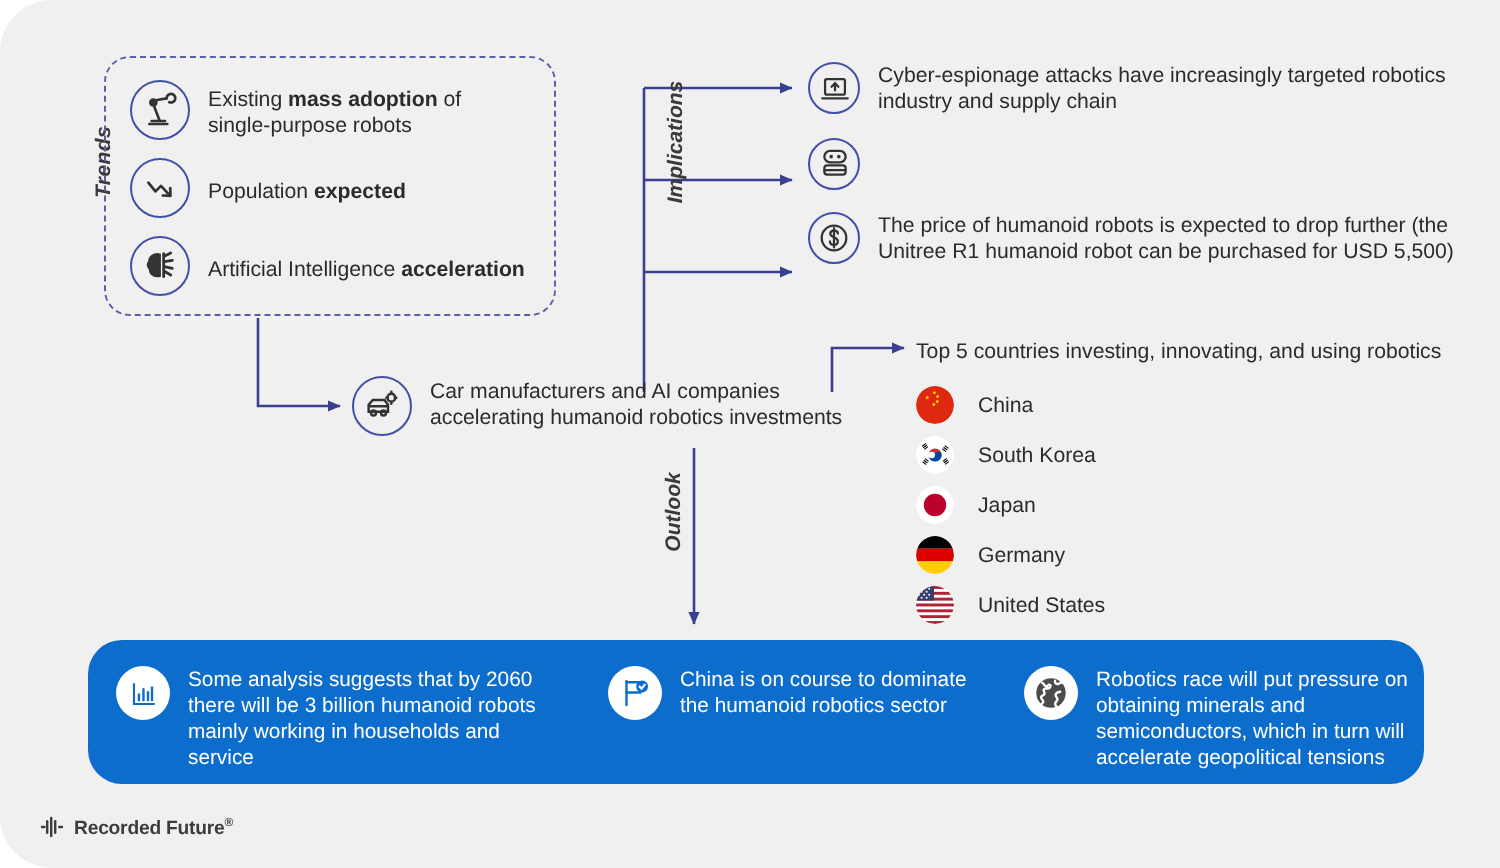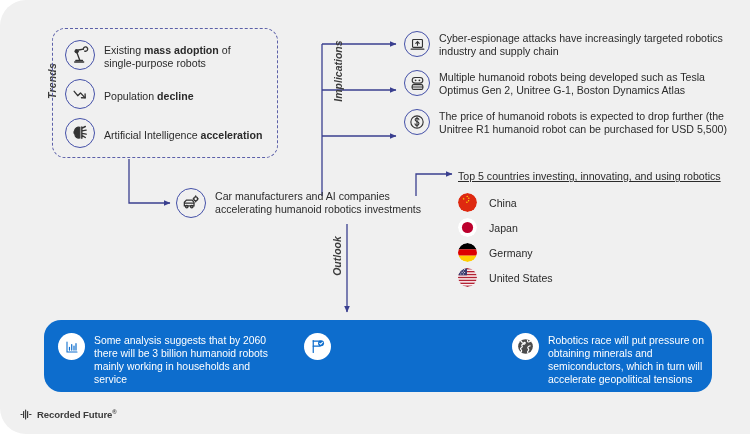--- a/index.html
+++ b/index.html
@@ -93,21 +93,21 @@
   
   #outlook-label {
     position: absolute; left: 300px; top: 250px;
     width: 74px;
     transform: rotate(-90deg); transform-origin: center center;
     font-size: 10.5px; font-weight: bold; font-style: italic;
     color: #3a3a3a; text-align: center;
   }
   #countries { position: absolute; left: 458px; top: 170px; width: 280px; }
   #countries-title {
-    font-size: 10.6px; color: #2b2b2b; margin-bottom: 8px; text-decoration: underline;
+    font-size: 10.6px; color: #2b2b2b; margin-bottom: 8px;
   }
   .country-row { display: flex; align-items: center; height: 25px; }
   .country-name { font-size: 10.6px; color: #2b2b2b; margin-left: 12px; }
   .flag {
     flex: 0 0 auto; width: 19px; height: 19px;
     border-radius: 50%; overflow: hidden; position: relative;
   }
 
   
   #wires { position: absolute; left: 0; top: 0; width: 750px; height: 434px; }
@@ -192,21 +192,21 @@
       <span class="trend-txt">Existing <b>mass adoption</b> of single-purpose robots</span>
     </div>
 
     <div class="trend-row">
       <span class="ci ci-30">
         <svg width="19" height="19" viewBox="0 0 24 24" fill="none" stroke="#333" stroke-width="1.7" stroke-linecap="round" stroke-linejoin="round">
           <path d="M4 8 L8.5 13.5 L12 10 L17.5 16"></path>
           <path d="M17.8 11.4 L18 16.3 L13.2 16.1"></path>
         </svg>
       </span>
-      <span class="trend-txt">Population <b>decline</b></span>
+      <span class="trend-txt">Population <b>expected</b></span>
     </div>
 
     <div class="trend-row">
       <span class="ci ci-30">
         <svg width="20" height="20" viewBox="0 0 24 24" fill="none" stroke="#333" stroke-width="1.5" stroke-linecap="round">
           <path d="M11.8 5.2 C8.6 4.4 5.6 6.4 5.6 9.4 C4.4 10.4 4.6 12.8 6 13.6
                    C5.8 16.4 8.4 18.6 11.8 17.9 z" fill="#333" stroke="#333"></path>
           <path d="M14.6 6.2 L18.4 4.2 M14.6 9.4 L19.4 8.6 M14.6 12.4 L19.4 13.4
                    M14.6 15.2 L18.4 17.4 M14.2 4.6 L14.2 18.4" stroke-width="1.7"></path>
         </svg>
@@ -233,21 +233,20 @@
     <div class="impl-row">
       <span class="ci ci-26">
         <svg width="17" height="17" viewBox="0 0 24 24" fill="none" stroke="#333" stroke-width="1.6" stroke-linecap="round">
           <rect x="4.5" y="3.5" width="15" height="8" rx="4"></rect>
           <circle cx="9.3" cy="7.5" r="1.25" fill="#333" stroke="none"></circle>
           <circle cx="14.7" cy="7.5" r="1.25" fill="#333" stroke="none"></circle>
           <rect x="4.5" y="13.6" width="15" height="6.6" rx="2"></rect>
           <path d="M4.5 17 L19.5 17"></path>
         </svg>
       </span>
-      <span class="impl-txt">Multiple humanoid robots being developed such as Tesla Optimus Gen 2, Unitree G-1, Boston Dynamics Atlas</span>
     </div>
 
     <div class="impl-row">
       <span class="ci ci-26">
         <svg width="18" height="18" viewBox="0 0 24 24" fill="none" stroke="#333" stroke-width="1.5" stroke-linecap="round">
           <circle cx="12" cy="12" r="8.2"></circle>
           <path d="M14.6 9 C14.6 7.6 13.4 7 12 7 C10.6 7 9.5 7.8 9.5 9.1
                    C9.5 11.9 14.6 11 14.6 14.1 C14.6 15.6 13.4 16.5 12 16.5
                    C10.5 16.5 9.3 15.8 9.3 14.3"></path>
           <path d="M12 5.4 L12 18.3"></path>
@@ -286,20 +285,38 @@
             <circle cx="9.2" cy="3.4" r=".7"></circle>
             <circle cx="10.8" cy="5.3" r=".7"></circle>
             <circle cx="10.6" cy="7.8" r=".7"></circle>
             <circle cx="8.9" cy="9.3" r=".7"></circle>
           </g>
         </svg>
       </span>
       <span class="country-name">China</span>
     </div>
 
+    <div class="country-row">
+      <span class="flag">
+        <svg width="19" height="19" viewBox="0 0 19 19">
+          <circle cx="9.5" cy="9.5" r="9.5" fill="#ffffff"></circle>
+          <path d="M6.2 9.5 a1.65 1.65 0 0 1 3.3 0 a1.65 1.65 0 0 0 3.3 0
+                   a3.3 3.3 0 0 0 -6.6 0 z" fill="#cd2e3a"></path>
+          <path d="M6.2 9.5 a1.65 1.65 0 0 0 3.3 0 a1.65 1.65 0 0 1 3.3 0
+                   a3.3 3.3 0 0 1 -6.6 0 z" fill="#0047a0"></path>
+          <g stroke="#000" stroke-width=".55">
+            <path d="M3.1 5.1 l1.9 -1.4 M3.6 5.9 l1.9 -1.4 M4.1 6.7 l1.9 -1.4"></path>
+            <path d="M13.5 12.6 l1.9 -1.4 M14 13.4 l1.9 -1.4 M14.5 14.2 l1.9 -1.4"></path>
+            <path d="M3.3 12.9 l1.8 1.4 M3.9 12.1 l1.8 1.4 M4.5 11.3 l1.8 1.4"></path>
+            <path d="M13.2 6.4 l1.8 1.4 M13.8 5.6 l1.8 1.4 M14.4 4.8 l1.8 1.4"></path>
+          </g>
+        </svg>
+      </span>
+      <span class="country-name">South Korea</span>
+    </div>
 
     <div class="country-row">
       <span class="flag">
         <svg width="19" height="19" viewBox="0 0 19 19">
           <circle cx="9.5" cy="9.5" r="9.5" fill="#ffffff"></circle>
           <circle cx="9.5" cy="9.5" r="5.6" fill="#bc002d"></circle>
         </svg>
       </span>
       <span class="country-name">Japan</span>
     </div>
@@ -372,20 +389,21 @@
 
     <div class="fcell">
       <span class="fi">
         <svg width="17" height="17" viewBox="0 0 24 24" fill="none" stroke="#0d6dcd" stroke-width="1.7" stroke-linecap="round">
           <path d="M6 3.5 L6 20.5"></path>
           <path d="M6 4.4 L15.6 4.4 L15.6 11.6 L6 11.6"></path>
           <circle cx="17" cy="7.4" r="4.2" fill="#0d6dcd" stroke="none"></circle>
           <path d="M15.2 7.5 L16.6 8.9 L18.9 6.1" stroke="#ffffff" stroke-width="1.5"></path>
         </svg>
       </span>
+      <span class="ftxt">China is on course to dominate the humanoid robotics sector</span>
     </div>
 
     <div class="fcell">
       <span class="fi">
         <svg width="19" height="19" viewBox="0 0 24 24">
           <circle cx="12" cy="12" r="9.3" fill="#4c4c4c"></circle>
           <path d="M6.4 5.6 c1.6 .4 1 2 2.4 2.2 c1.3 .2 1-1.2 2.3-1
                    c1.1 .2 .6 1.8 -.5 2.2 c-1.2 .4 -2.6 -.3 -3.2 .8
                    c-.6 1.1 .9 1.6 .5 2.7 c-.4 1.1 -2 .9 -2.2 2.1
                    c-.2 1.2 1.3 1.5 1.4 2.7 c.1 1 -.8 1.4 -1.4 2

